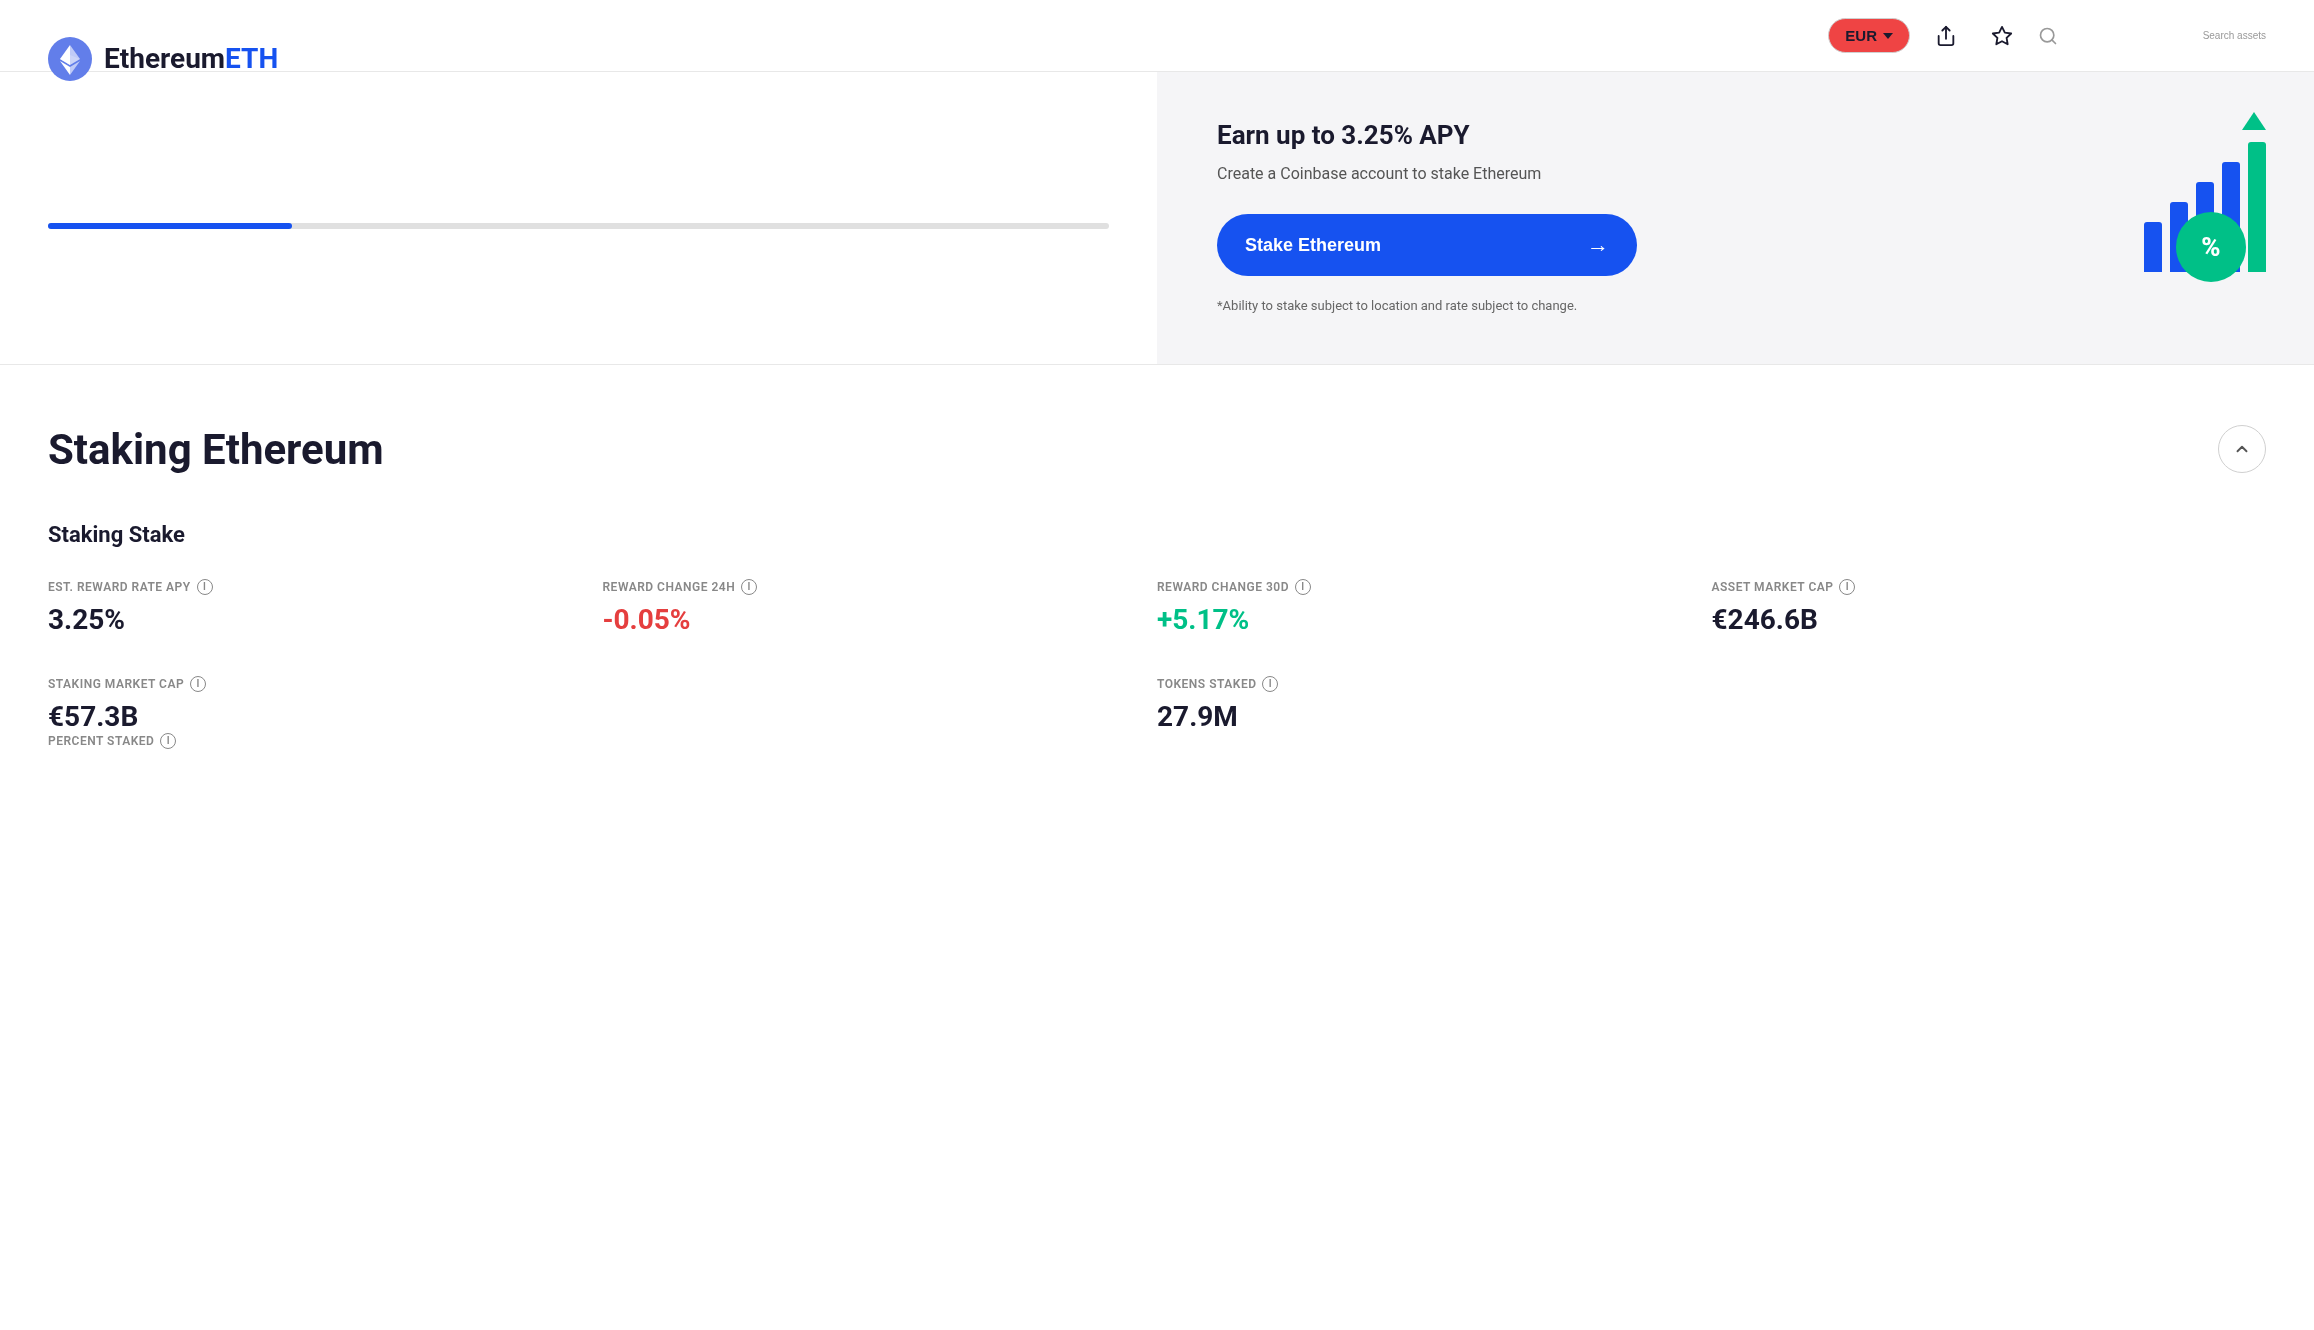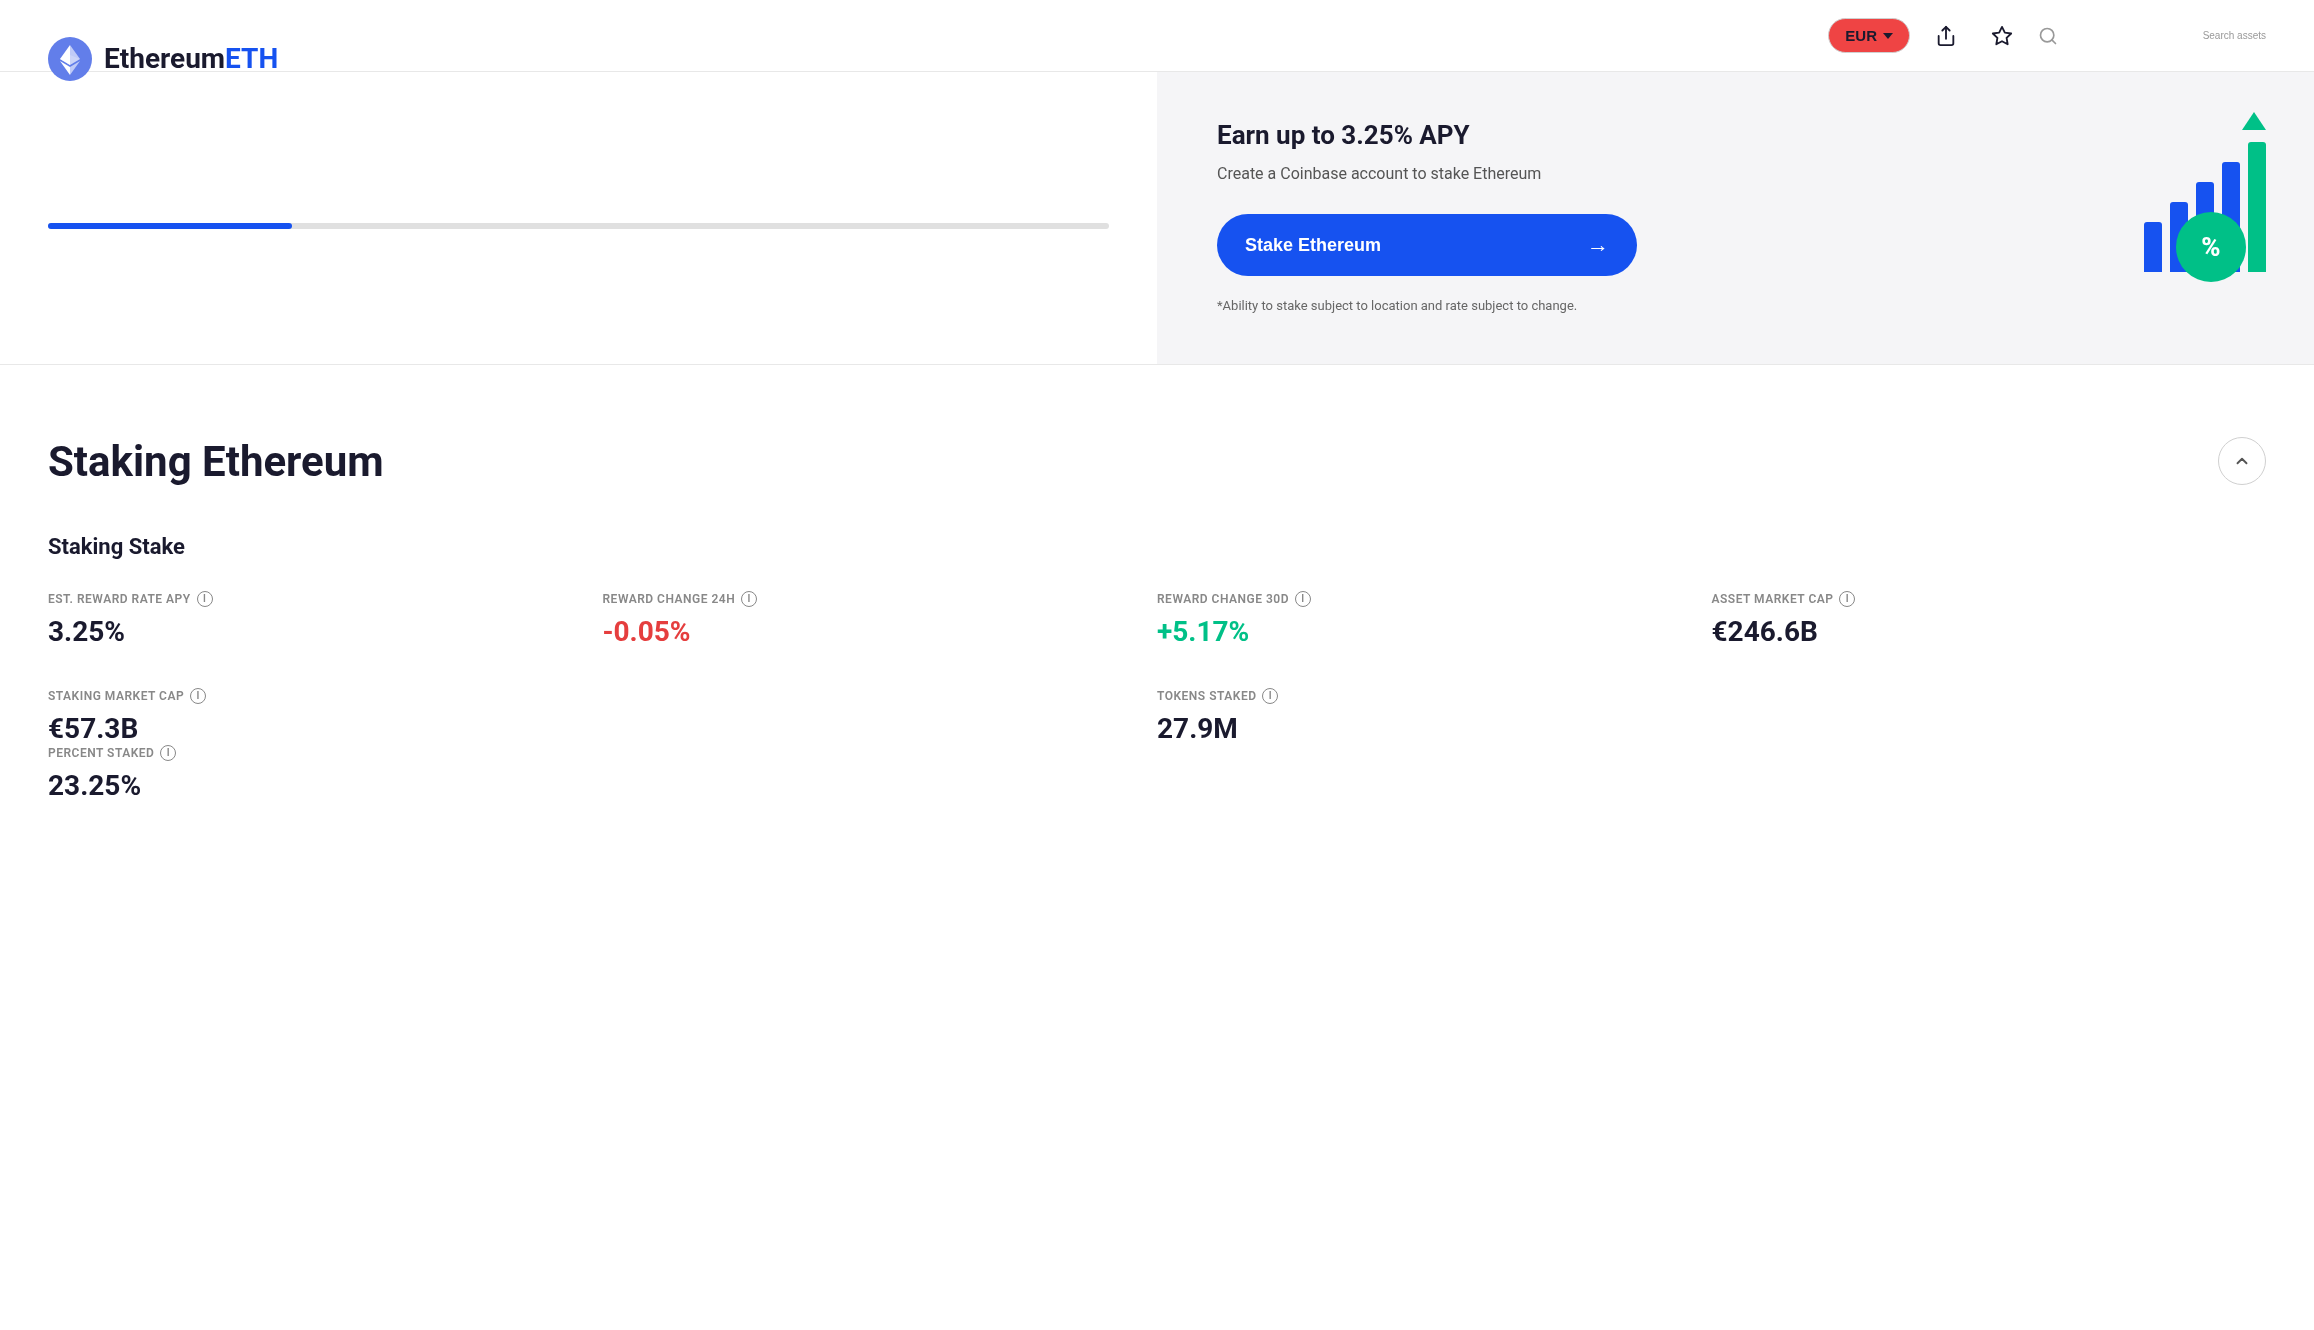--- a/index.html
+++ b/index.html
@@ -225,21 +225,20 @@
       align-items: center;
       justify-content: center;
       font-size: 22px;
       font-weight: 700;
       color: #fff;
     }
 
     
     .staking-section {
       padding: 60px 48px;
-      margin-top: 12px;
     }
     .staking-section-header {
       display: flex;
       align-items: center;
       justify-content: space-between;
       margin-bottom: 48px;
     }
     .staking-section-title {
       font-size: 42px;
       font-weight: 700;
@@ -466,16 +465,15 @@
       TOKENS STAKED
       <span class="info-icon">i</span>
     </span>
     <span class="stat-item-value">27.9M</span>
   </div>
       <div class="stat-item">
     <span class="stat-item-label">
       PERCENT STAKED
       <span class="info-icon">i</span>
     </span>
-    <span class="stat-item-value">23.25%</span>
   </div>
     </div>
 </div>
 
 </body></html>

